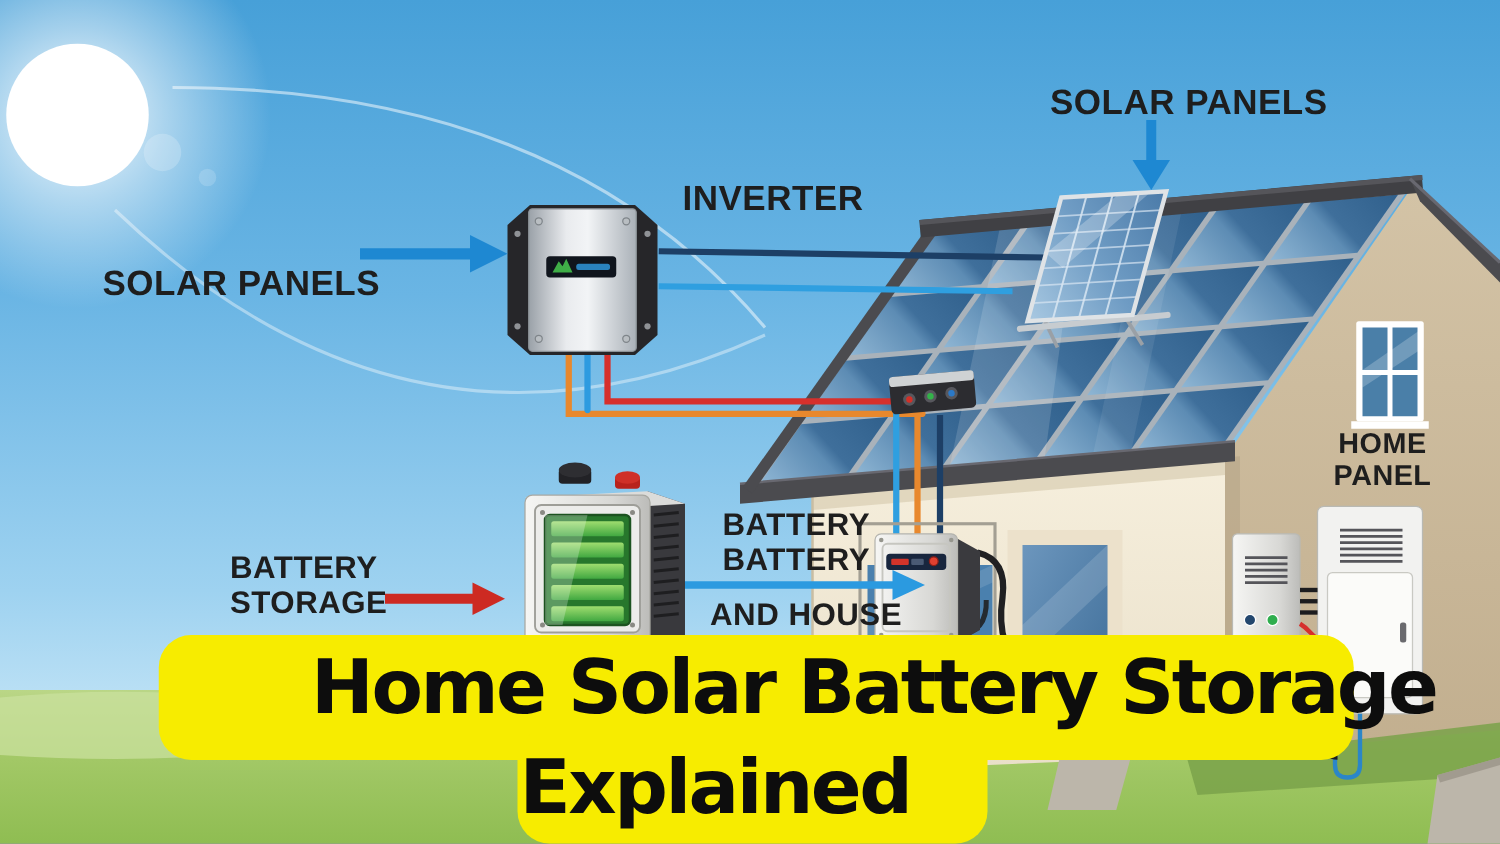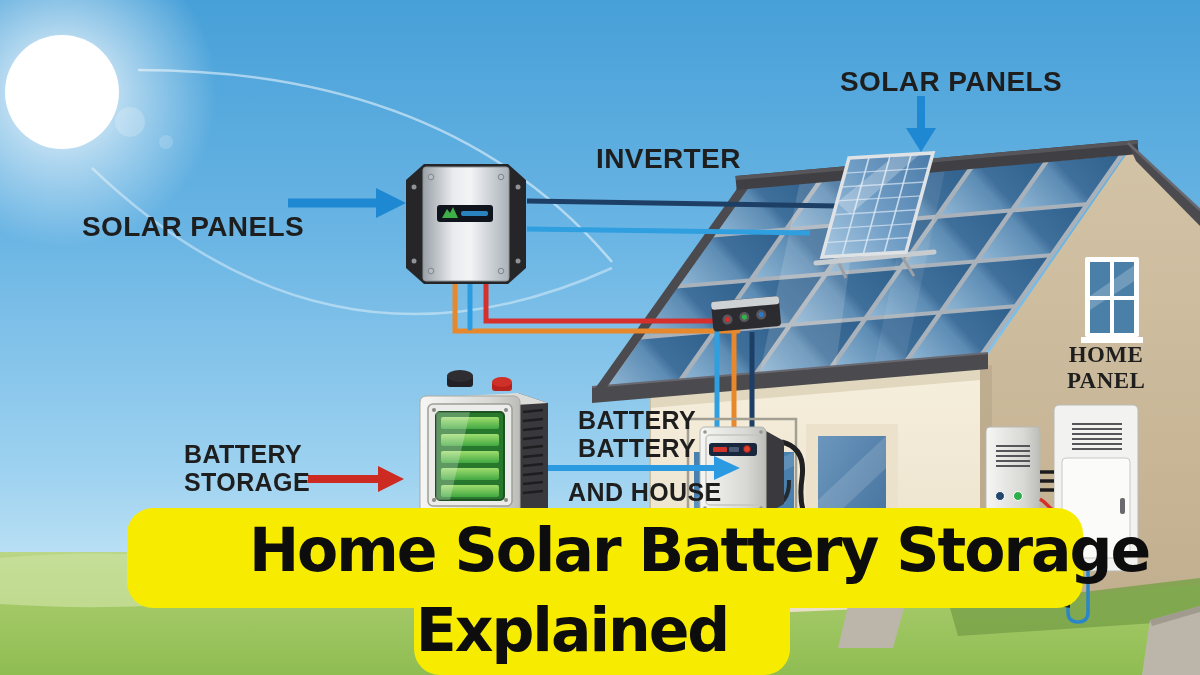--- a/index.html
+++ b/index.html
@@ -336,37 +336,37 @@
     <polygon points="378,466 404,479 378,492" fill="#cd2a22"></polygon>
   </g>
   <g>
     <line x1="548" y1="468" x2="716" y2="468" stroke="#2b9ae0" stroke-width="6"></line>
     <polygon points="714,456 740,468 714,480" fill="#2b9ae0"></polygon>
   </g>
 </svg>
 
 <div class="label lbl-md" style="left:82px;top:211px;">SOLAR PANELS</div>
 
-<div class="label lbl-md" style="left:596px;top:143px;">INVERTER</div>
+<div class="label lbl-md" style="left:546px;top:143px;">INVERTER</div>
 
 <div class="label lbl-md" style="left:840px;top:66px;">SOLAR PANELS</div>
 
 <div class="label lbl-sm" style="left:184px;top:440px;">
   <div>BATTERY</div>
   <div>STORAGE</div>
 </div>
 
 <div class="label lbl-sm" style="left:578px;top:406px;">
   <div>BATTERY</div>
   <div>BATTERY</div>
 </div>
 
 <div class="label lbl-sm" style="left:568px;top:478px;text-align:center;">AND HOUSE</div>
 
-<div class="label lbl-sm center" style="left:1030px;top:342px;width:152px;font-size:23px;font-family:Liberation Serif, serif;">
+<div class="label lbl-sm center" style="left:1030px;top:342px;width:152px;font-size:23px;">
   <div>HOME</div>
   <div>PANEL</div>
 </div>
 
 <div class="banner" id="banner-line1-bg"></div>
 <div class="banner" id="banner-line2-bg"></div>
 <div class="title-text" id="title-line1">Home Solar Battery Storage</div>
 <div class="title-text" id="title-line2">Explained</div>
 
 </div>

